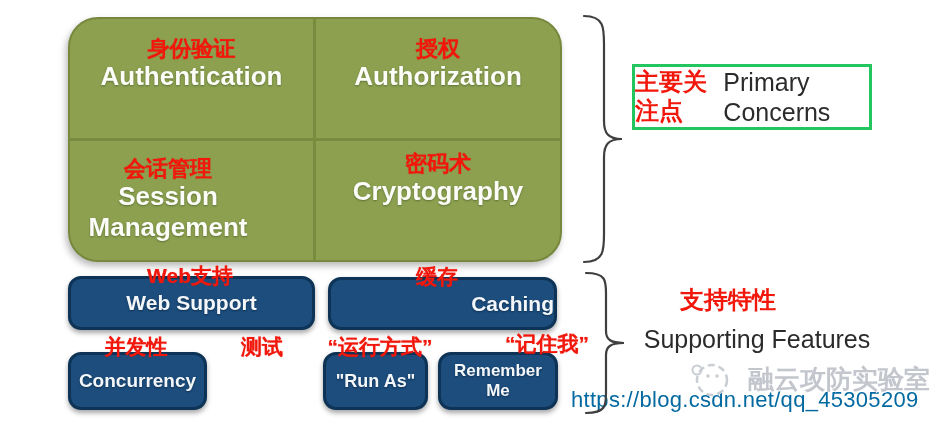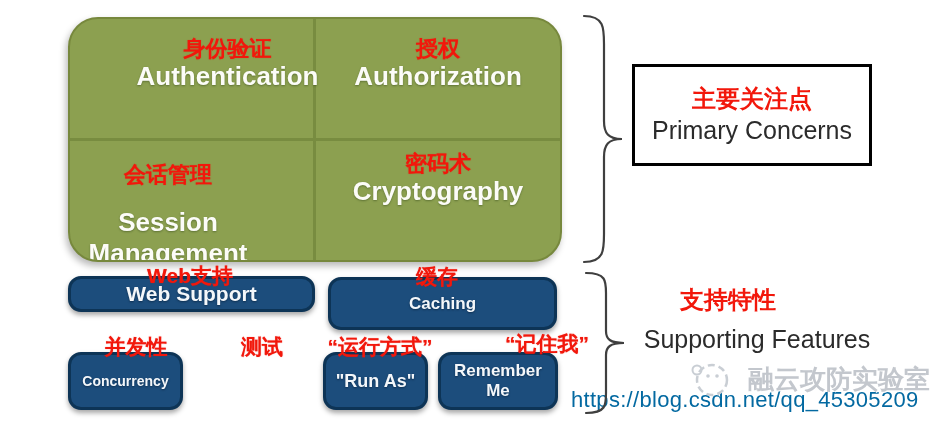--- a/index.html
+++ b/index.html
@@ -9,38 +9,38 @@
   
   .green-box{
     position:absolute;left:68px;top:17px;width:494px;height:245px;
     background:#8CA050;border:2px solid #77883d;border-radius:30px;
     box-shadow:-2px 4px 7px rgba(0,0,0,0.28);
     box-sizing:border-box;overflow:hidden;
   }
   .v-div{position:absolute;left:243px;top:0;width:3px;height:100%;background:#788c40;}
   .h-div{position:absolute;left:0;top:119px;width:100%;height:3px;background:#788c40;}
   .cell{position:absolute;display:flex;flex-direction:column;align-items:center;text-align:center;}
-  .cell-tl{left:0;top:0;width:243px;height:119px;padding-top:17px;margin-left:36px;}
+  .cell-tl{left:0;top:0;width:243px;height:119px;padding-top:17px;}
   .cell-tr{left:246px;top:0;width:244px;height:119px;padding-top:17px;}
-  .cell-bl{left:0;top:122px;width:196px;height:119px;padding-top:21px;gap:20px;}
+  .cell-bl{left:0;top:122px;width:196px;height:119px;padding-top:15px;}
   .cell-br{left:246px;top:122px;width:244px;height:119px;padding-top:10px;}
   .zh-label{color:#F2170B;font-weight:bold;font-size:22px;line-height:1.15;text-shadow:0 0 1px rgba(230,20,10,0.6);}
   .en-label{color:#fcfcf8;font-weight:bold;font-size:26px;line-height:1.2;text-shadow:0 1px 2px rgba(40,60,20,0.45);}
   .cell-bl .en-label{max-width:200px;}
 
   
   .blue-box{
     position:absolute;background:#1C4D7C;border:3px solid #0D3456;border-radius:13px;
     box-shadow:0 3px 5px rgba(0,0,0,0.35);box-sizing:border-box;
     display:flex;align-items:center;justify-content:center;text-align:center;
     color:#f4f7fa;font-weight:bold;text-shadow:0 1px 2px rgba(0,20,40,0.5);
   }
-  .box-web{left:68px;top:276px;width:247px;height:36px;font-size:21px;}
-  .box-caching{left:328px;top:277px;width:229px;height:53px;font-size:17px;}
-  .box-concurrency{left:68px;top:352px;width:115px;height:58px;font-size:14px;}
+  .box-web{left:68px;top:276px;width:247px;height:54px;font-size:21px;}
+  .box-caching{left:328px;top:277px;width:229px;height:53px;font-size:21px;justify-content:flex-end;}
+  .box-concurrency{left:68px;top:352px;width:139px;height:58px;font-size:19px;}
   .box-testing{left:222px;top:352px;width:86px;height:58px;font-size:18px;}
   .box-runas{left:323px;top:352px;width:105px;height:58px;font-size:18px;}
   .box-remember{left:438px;top:352px;width:120px;height:58px;font-size:17px;line-height:1.15;}
 
   .overlay-zh{
     position:absolute;transform:translateX(-50%);white-space:nowrap;z-index:6;
     color:#F2170B;font-weight:bold;font-size:21px;text-shadow:0 0 1px rgba(230,20,10,0.6);
   }
   .zh-web{left:190px;top:262px;}
   .zh-caching{left:437px;top:263px;}
@@ -50,23 +50,23 @@
   .zh-remember{left:547px;top:330px;}
 
   
   .brace{position:absolute;z-index:3;}
   .brace path{fill:none;stroke:#3f3f3f;stroke-width:2.2;stroke-linecap:round;}
   .brace-primary{left:580px;top:14px;}
   .brace-supporting{left:582px;top:271px;}
 
   
   .red-frame{
-    position:absolute;left:632px;top:64px;width:240px;height:102px;
-    border:3px solid #000000;background:#ffffff;box-sizing:border-box;
-    display:flex;flex-direction:column;align-items:center;justify-content:center;gap:1px;
+    position:absolute;left:632px;top:64px;width:240px;height:66px;
+    border:3px solid #22c55e;background:#ffffff;box-sizing:border-box;
+    display:flex;align-items:center;justify-content:center;gap:1px;
   }
   .ann-zh{color:#F2170B;font-weight:bold;font-size:24px;line-height:1.2;}
   .ann-en{color:#2B2B2B;font-size:25px;line-height:1.2;}
   .sup-zh{position:absolute;left:728px;top:286px;transform:translateX(-50%);white-space:nowrap;}
   .sup-en{position:absolute;left:757px;top:324px;transform:translateX(-50%);white-space:nowrap;}
 
   
   .wm-url{
     position:absolute;left:571px;top:387px;z-index:2;white-space:nowrap;
     color:#0369a1;font-size:22px;letter-spacing:0.3px;

